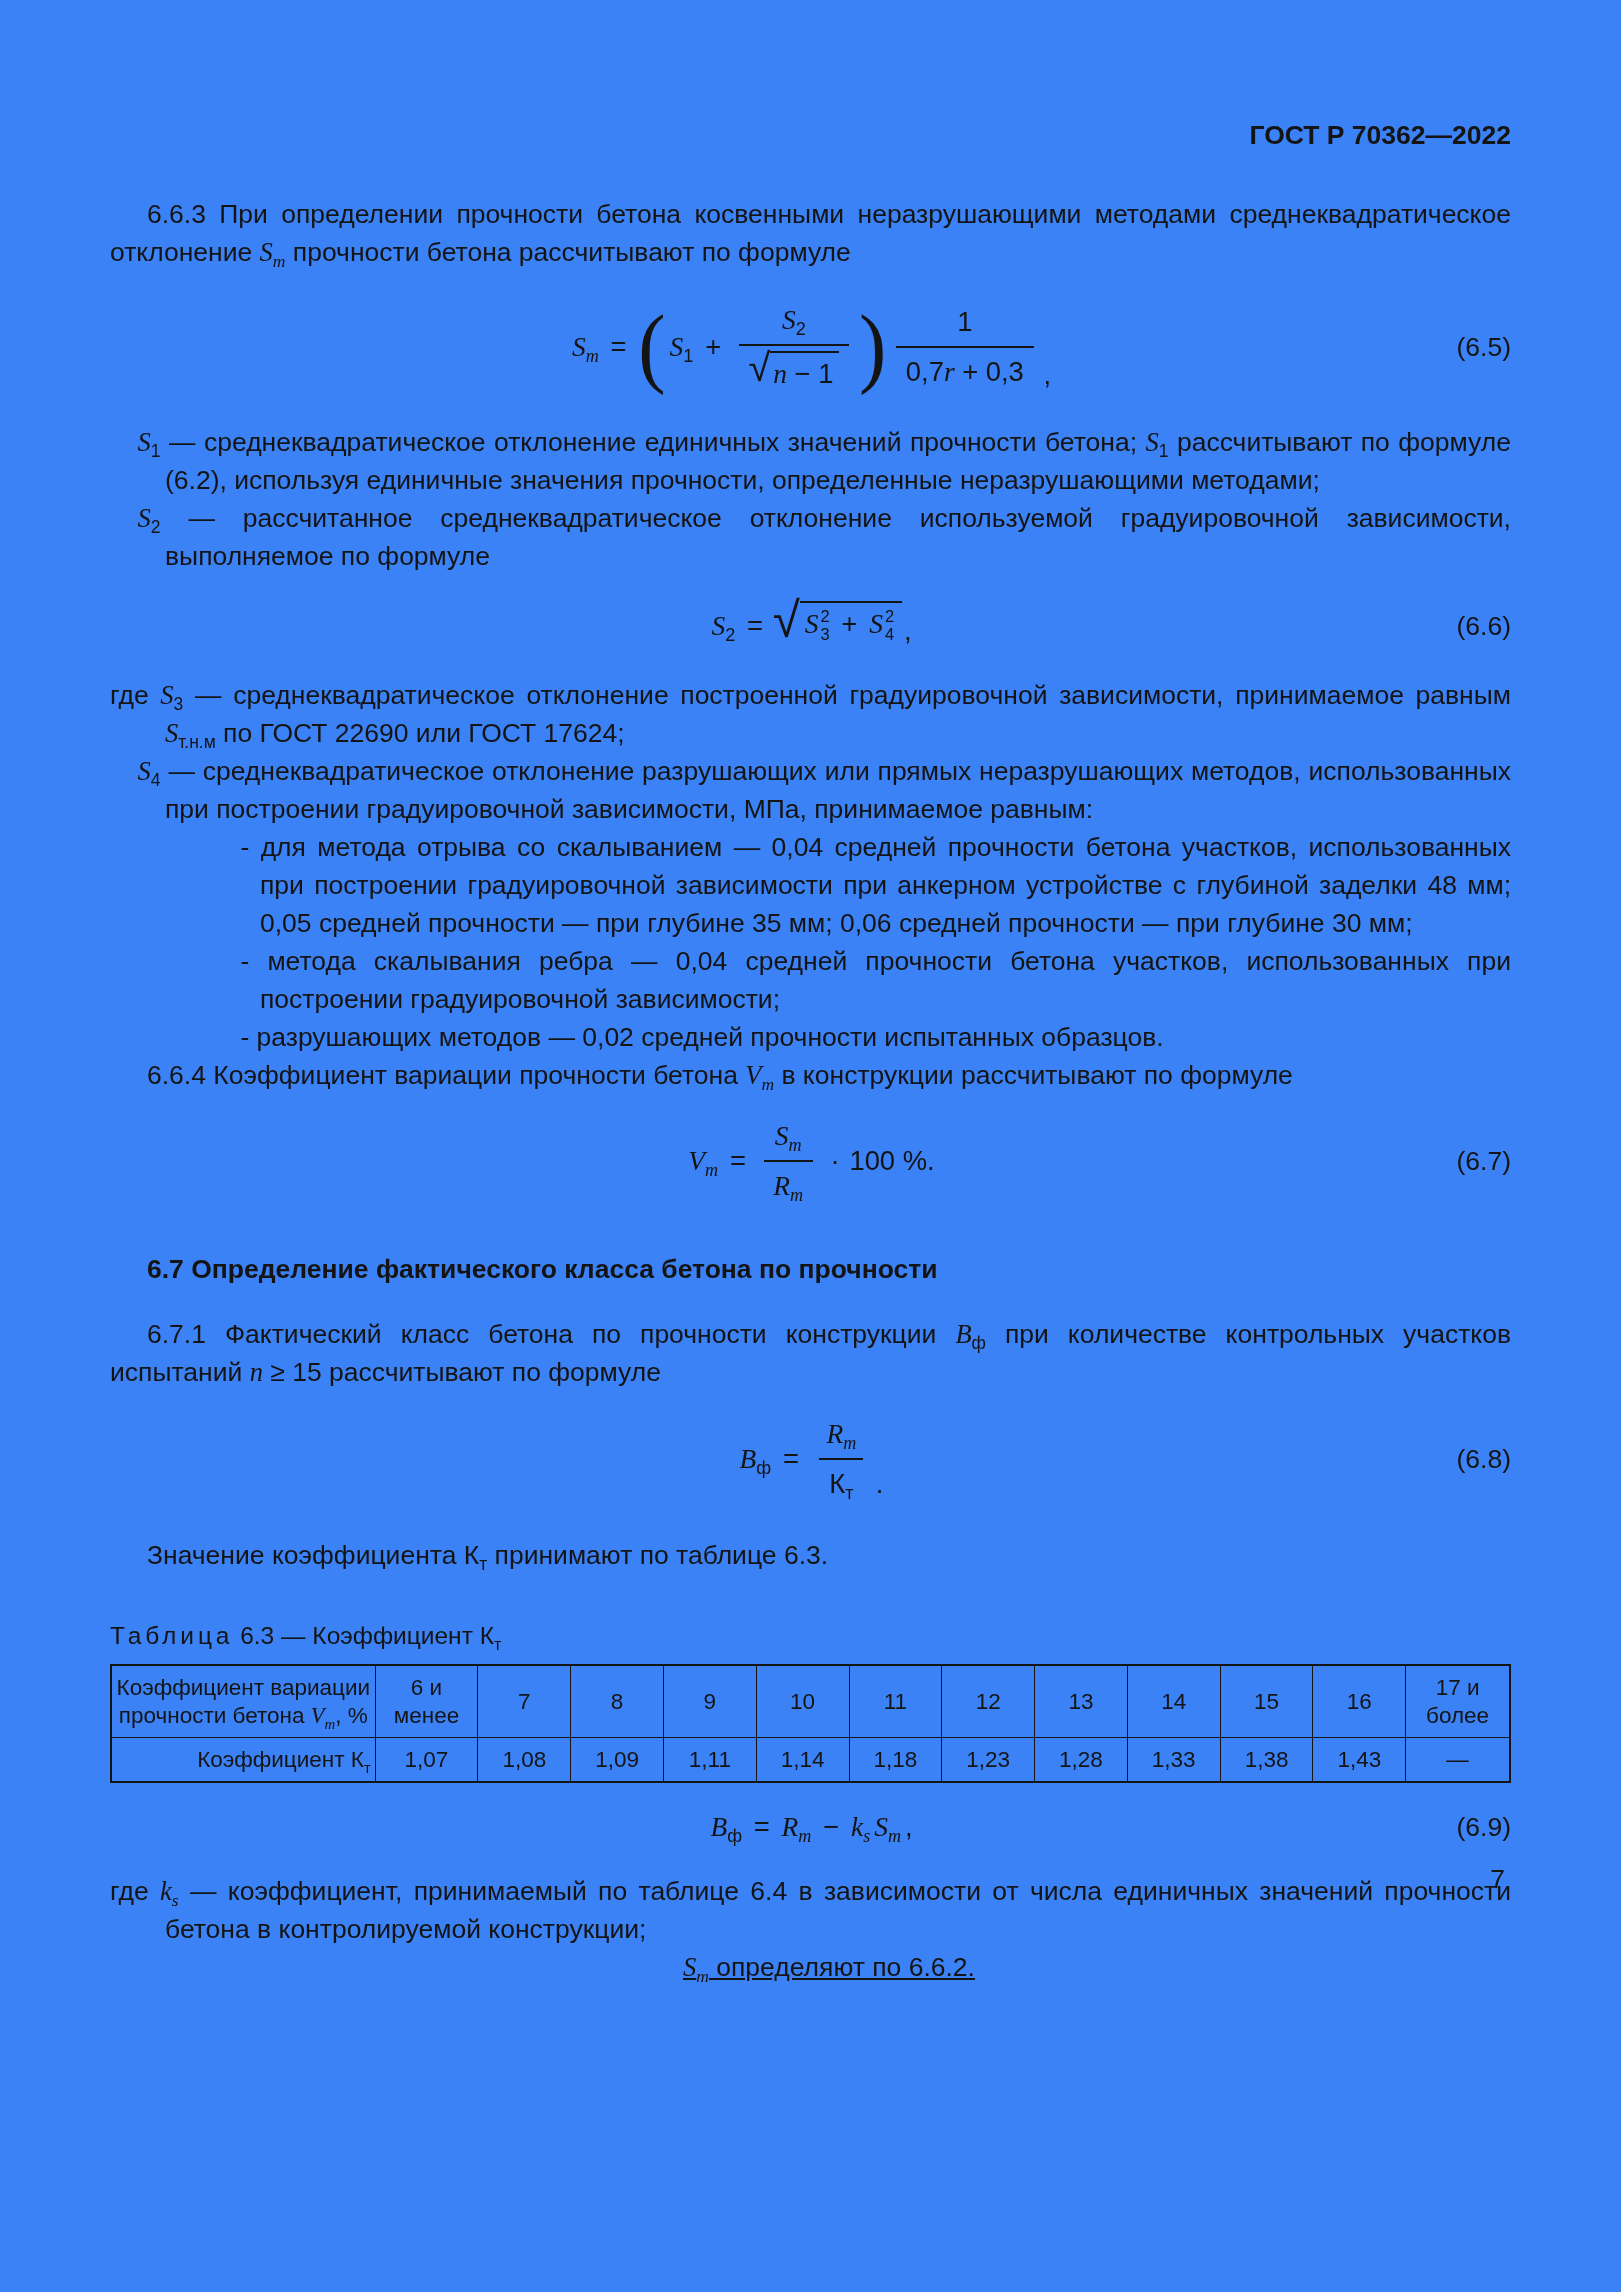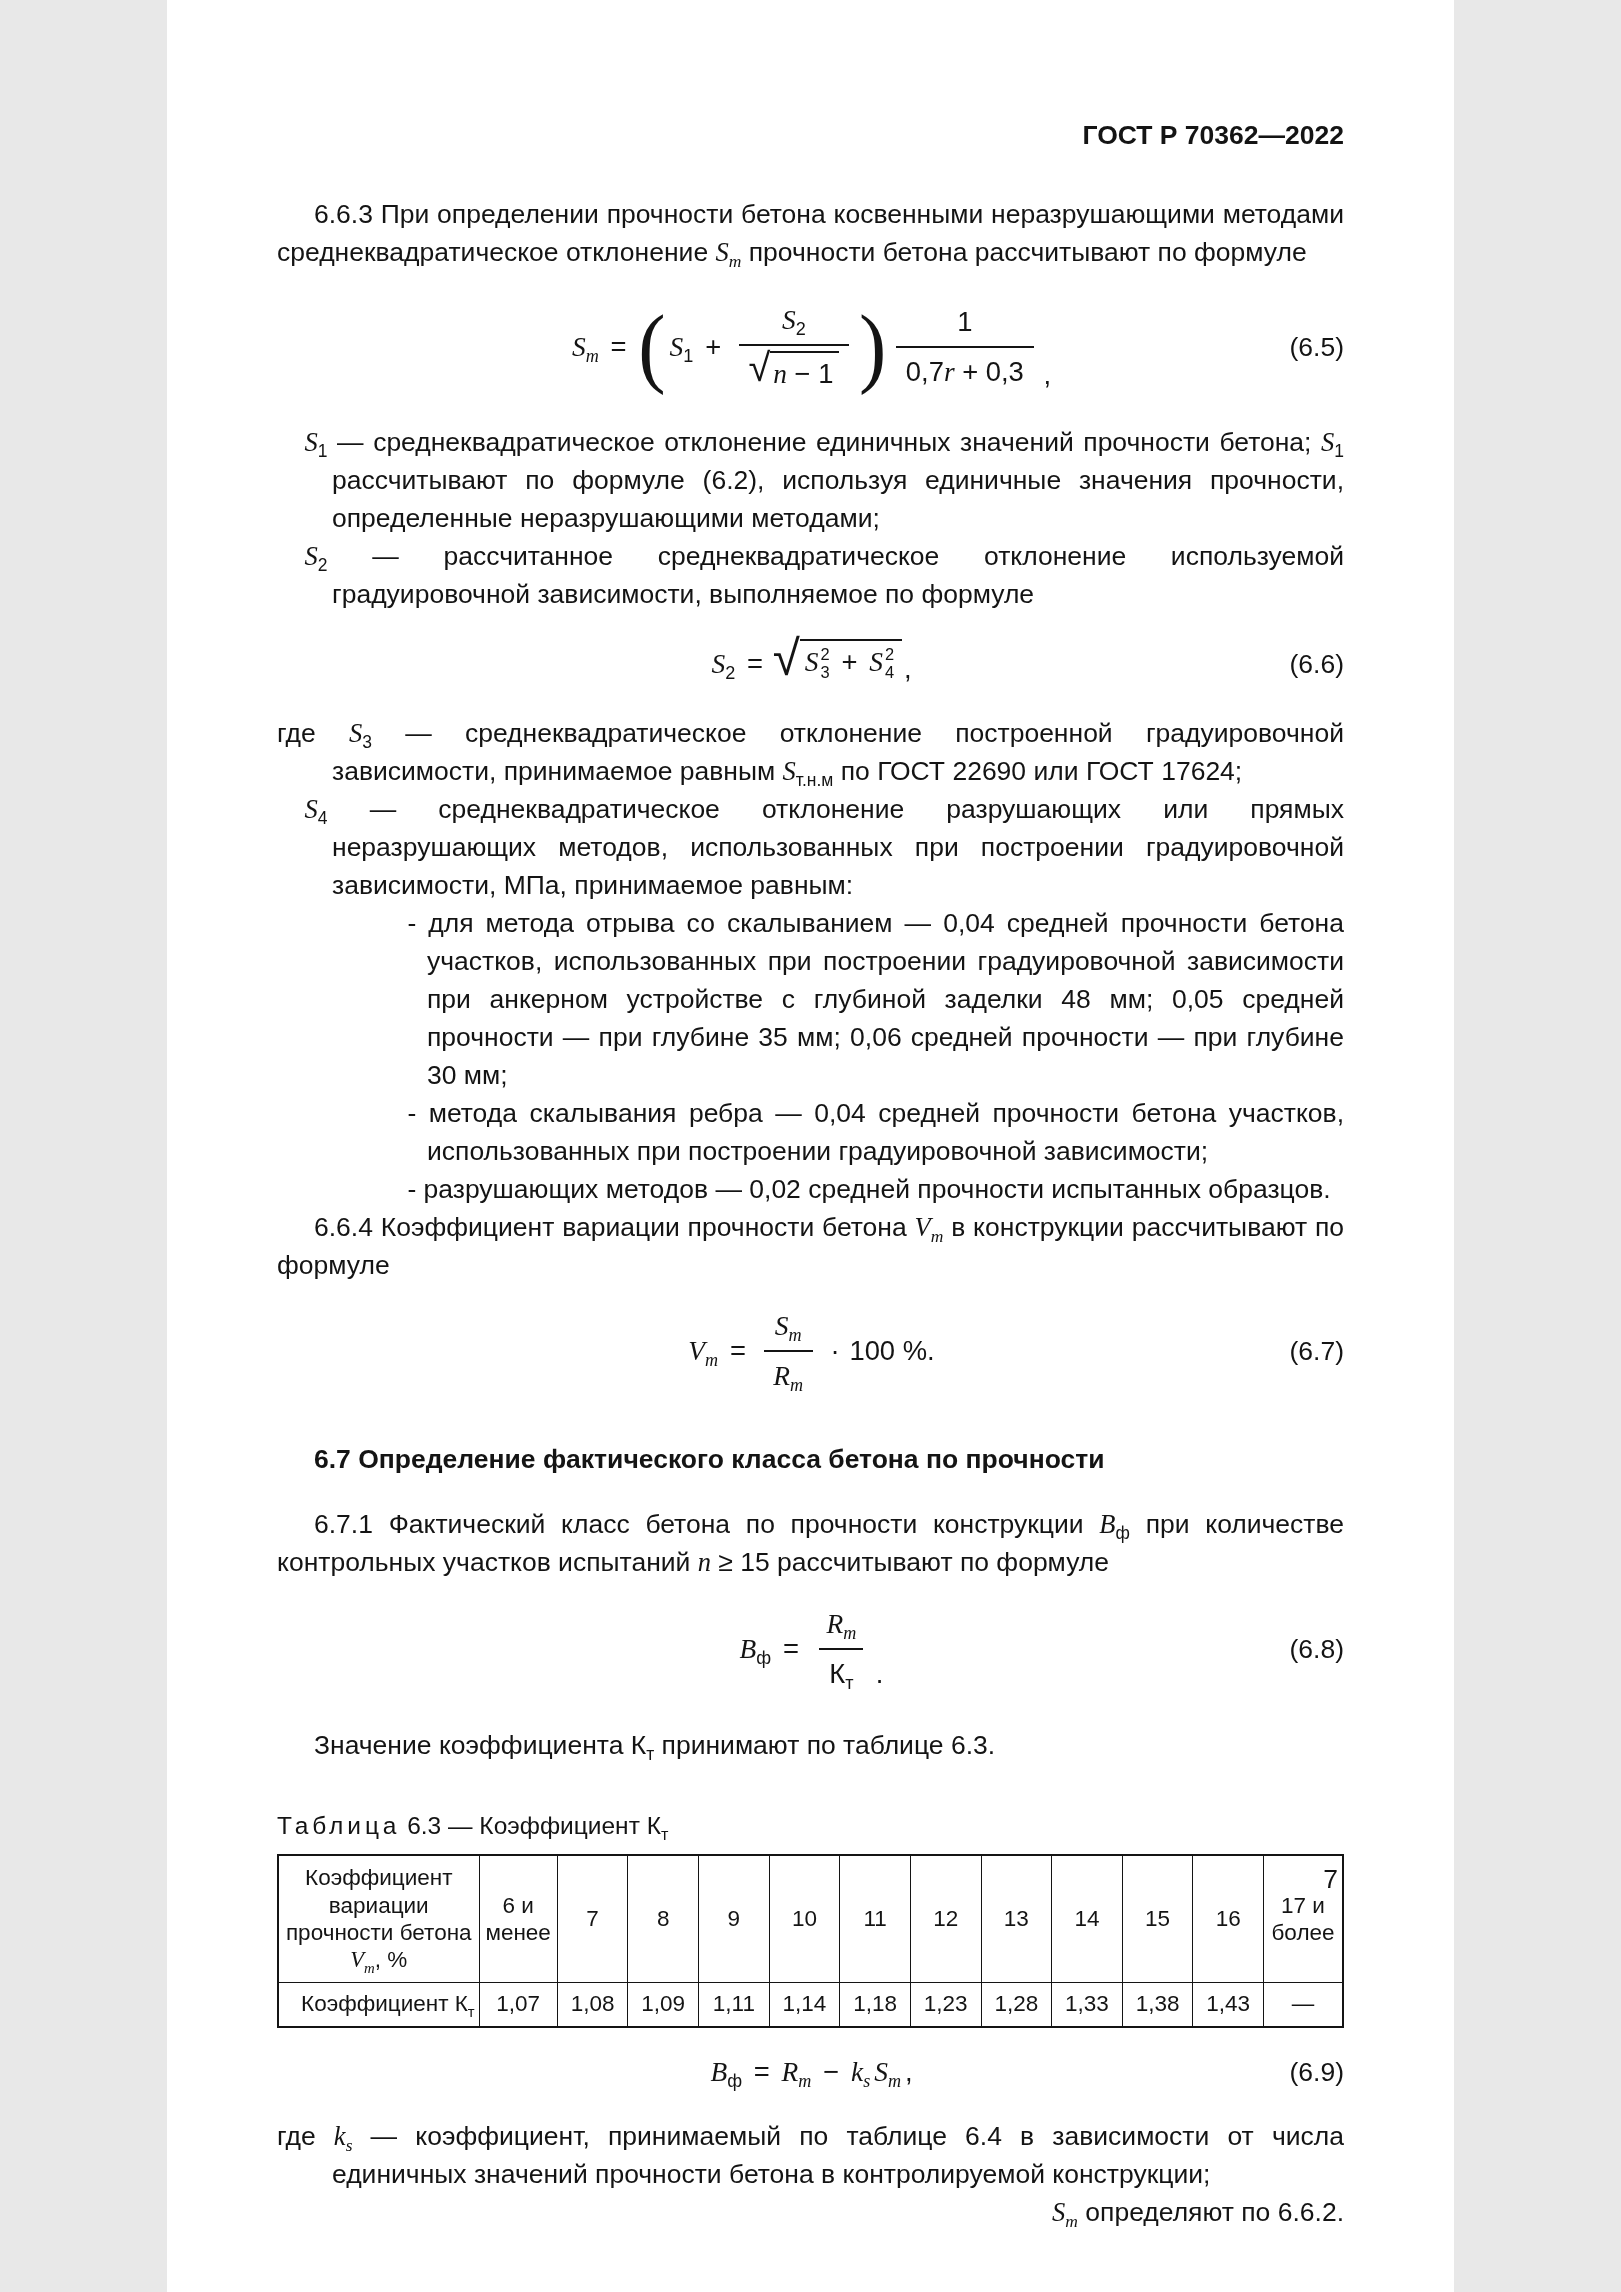--- a/index.html
+++ b/index.html
@@ -1,30 +1,30 @@
 <!DOCTYPE html>
 <html><head>
 <meta charset="utf-8">
 <style>
   html,body{margin:0;padding:0;background:#e8e8e8;}
   .page{
     position:relative;
-    width:1287px;height:2293px;
-    background:#ffffff;
+    width:1621px;height:2293px;
+    background:#3b82f6;
     margin:0 auto;
     box-sizing:border-box;
     padding:116px 110px 0 110px;
     font-family:"Liberation Sans",sans-serif;
     font-size:26.5px;
     line-height:38px;
     color:#141414;
   }
   .doc-header{text-align:right;font-weight:bold;margin-bottom:41px;}
   .para{margin:0;text-align:justify;text-indent:37px;}
-  .para.nj{text-align:right;}
+  .para.nj{text-align:center;text-decoration:underline;}
   
   .v{font-family:"Liberation Serif",serif;font-style:italic;}
   sub{font-size:0.66em;line-height:0;}
   
   .where-item{margin:0;padding-left:55px;text-indent:-55px;text-align:justify;}
   .where-item.sub{text-indent:-27.4px;}
   .dash-item{margin:0;padding-left:150px;text-indent:-19.6px;text-align:justify;}
   
   .formula-row{position:relative;display:flex;justify-content:center;align-items:center;margin:19.6px 0;}
   .formula-row.tall{margin:13.7px 0;min-height:125px;}

